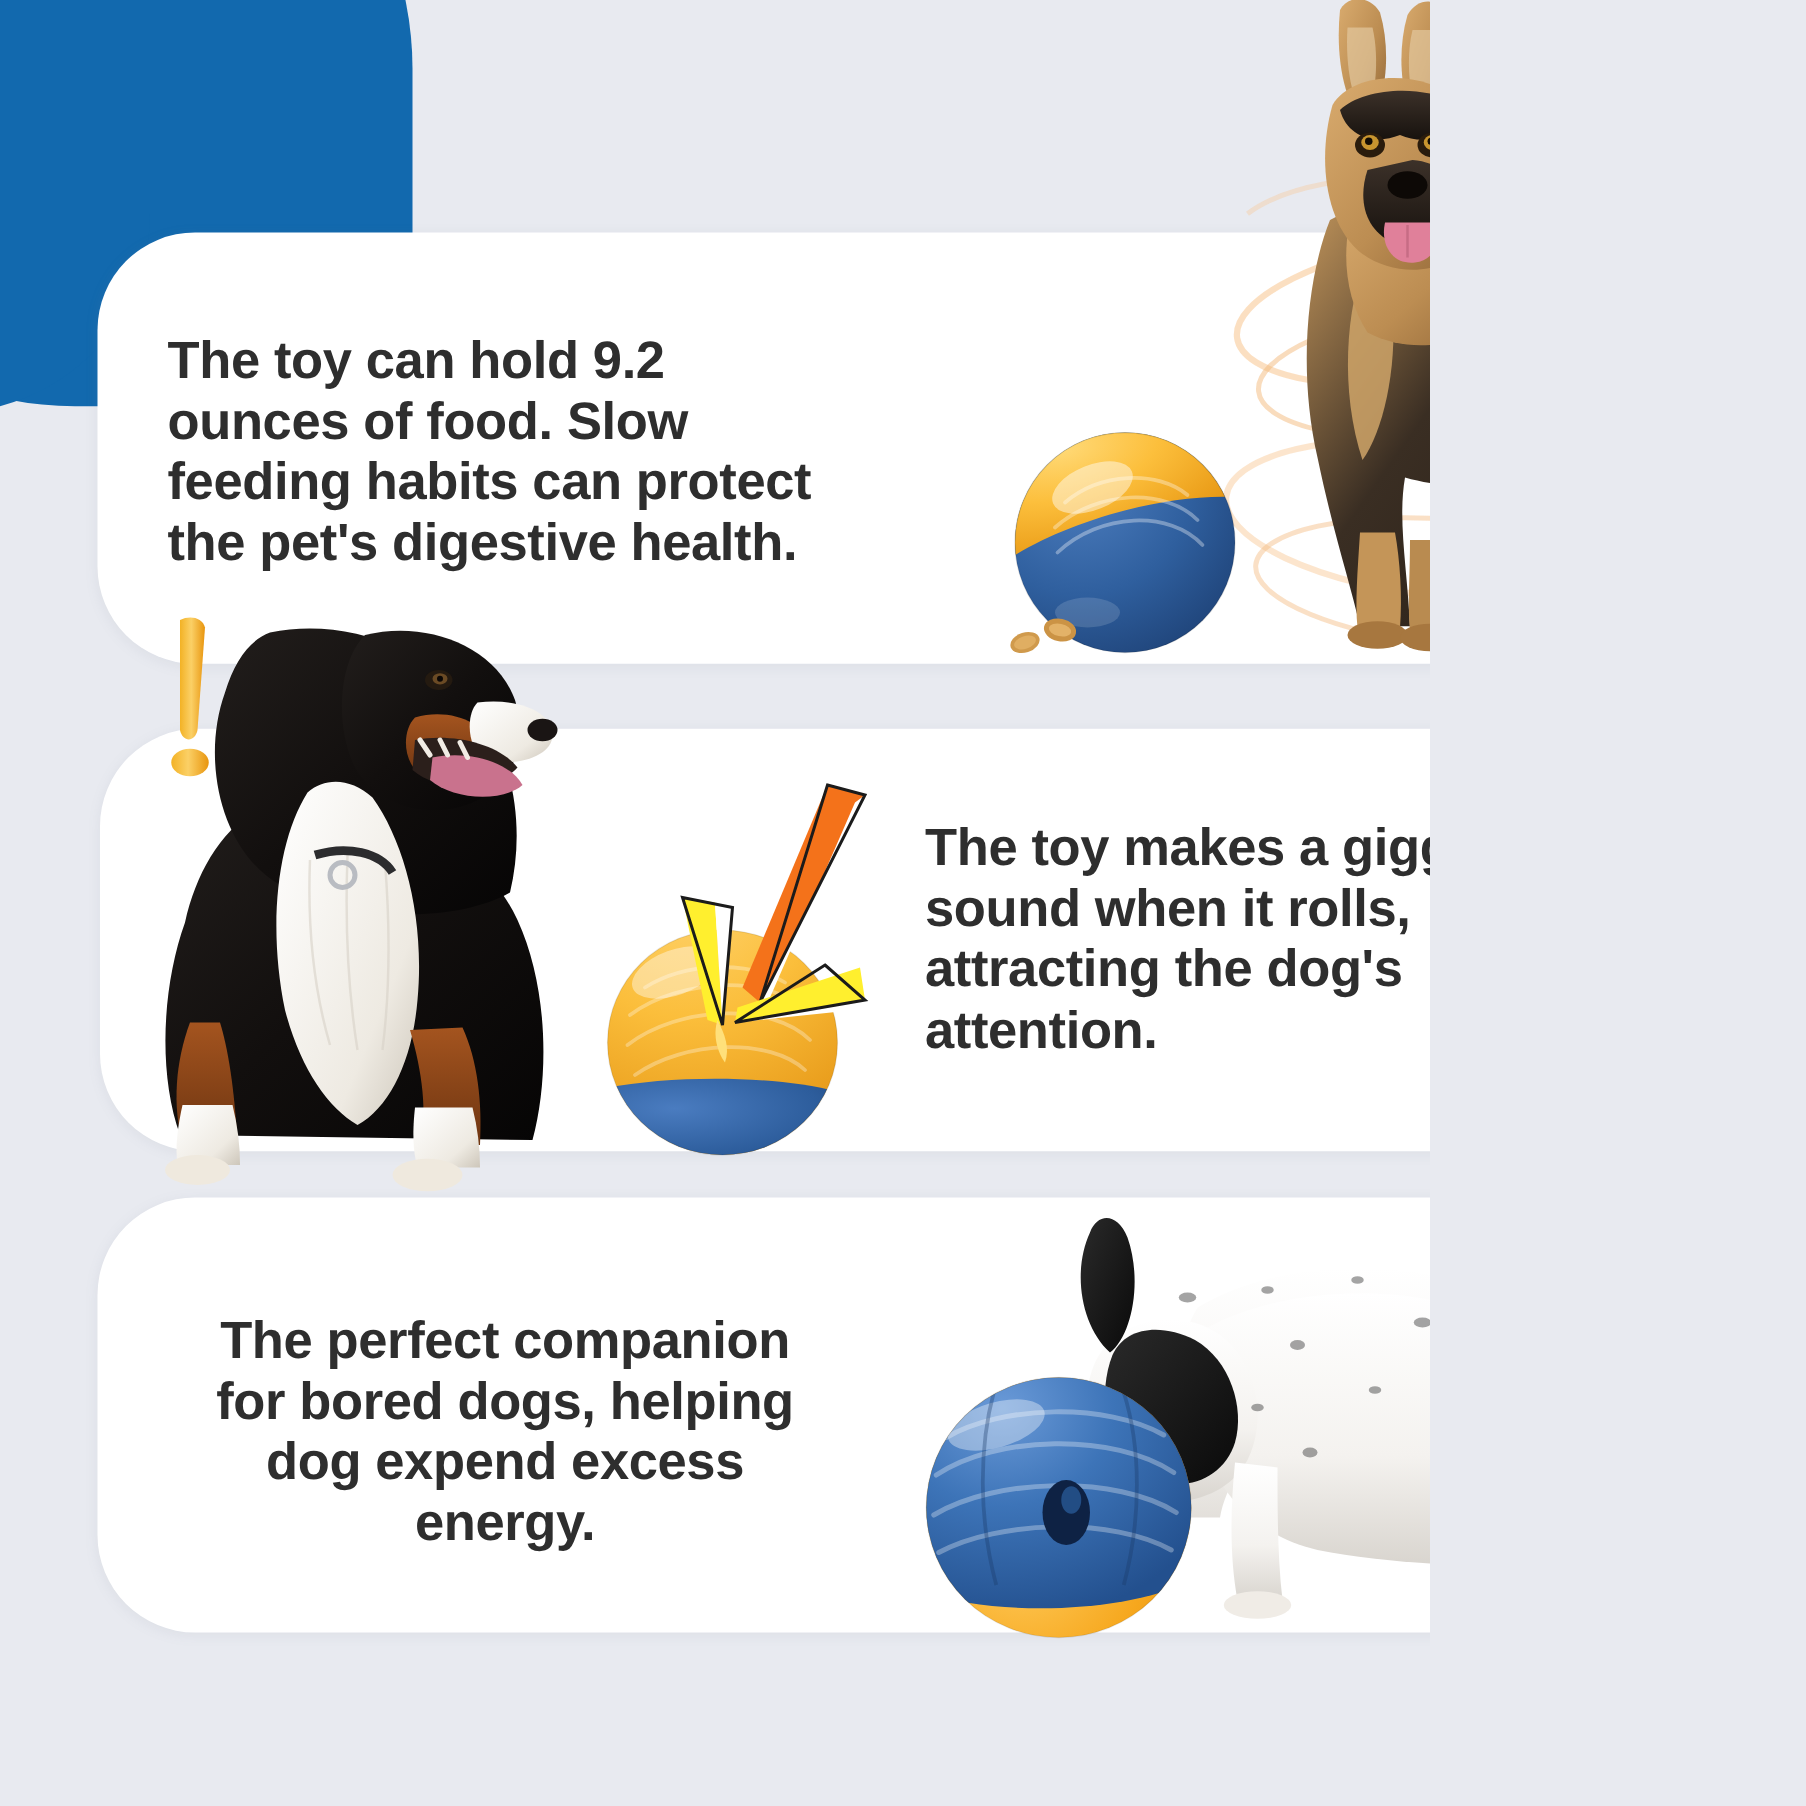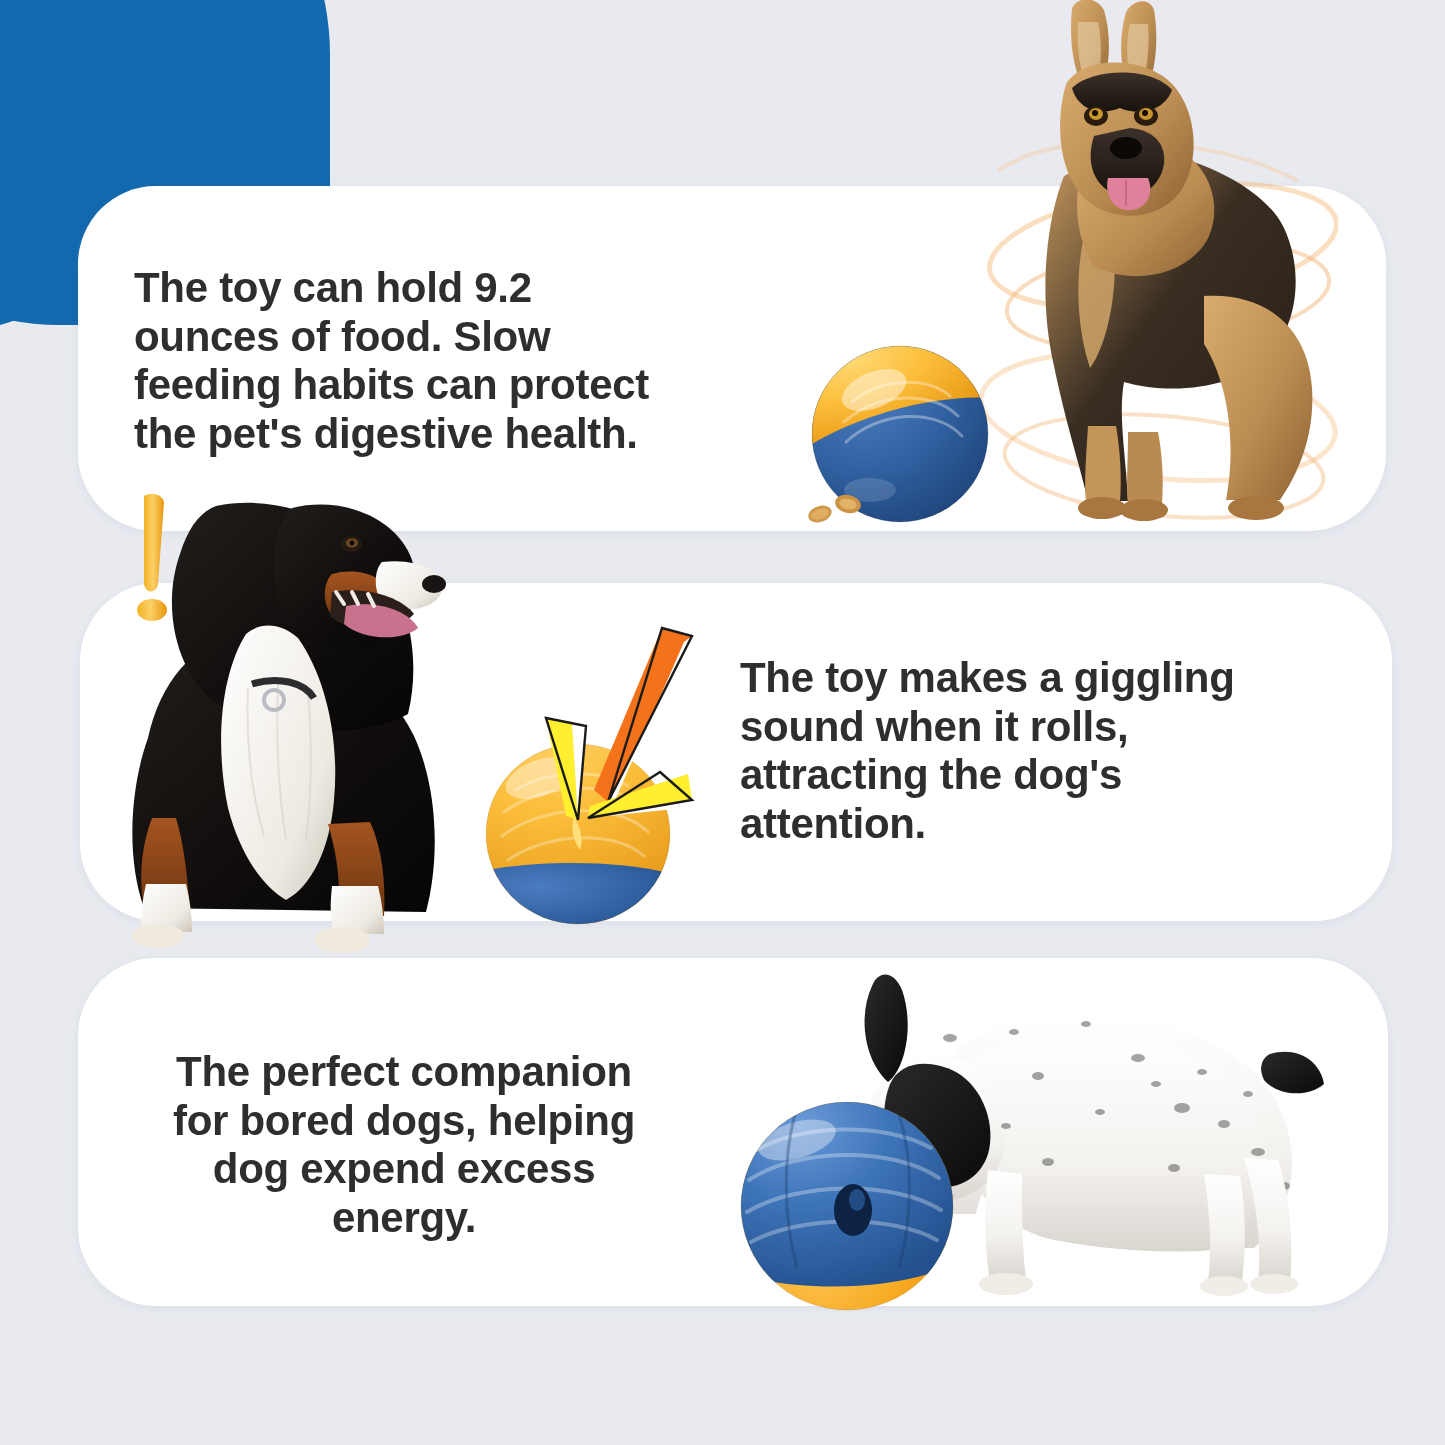--- a/index.html
+++ b/index.html
@@ -3,21 +3,21 @@
 <meta charset="utf-8">
 <style>
   html,body{margin:0;padding:0;}
   body{
     width:1445px;height:1445px;
     background:#e8eaf0;
     font-family:"Liberation Sans","DejaVu Sans",sans-serif;
     overflow:hidden;
     position:relative;
   }
-  #stage{position:absolute;inset:0;width:1445px;height:1445px;overflow:hidden;}
+  #stage{position:absolute;inset:0;width:1144px;height:1445px;overflow:hidden;}
 
   
   .blue-blob{
     position:absolute;left:-210px;top:-215px;
     width:540px;height:540px;
     background:#1269ae;
     border-radius:50% 50% 50% 50%/50% 50% 50% 50%;
     border-bottom-right-radius:120px;
     z-index:1;
   }

